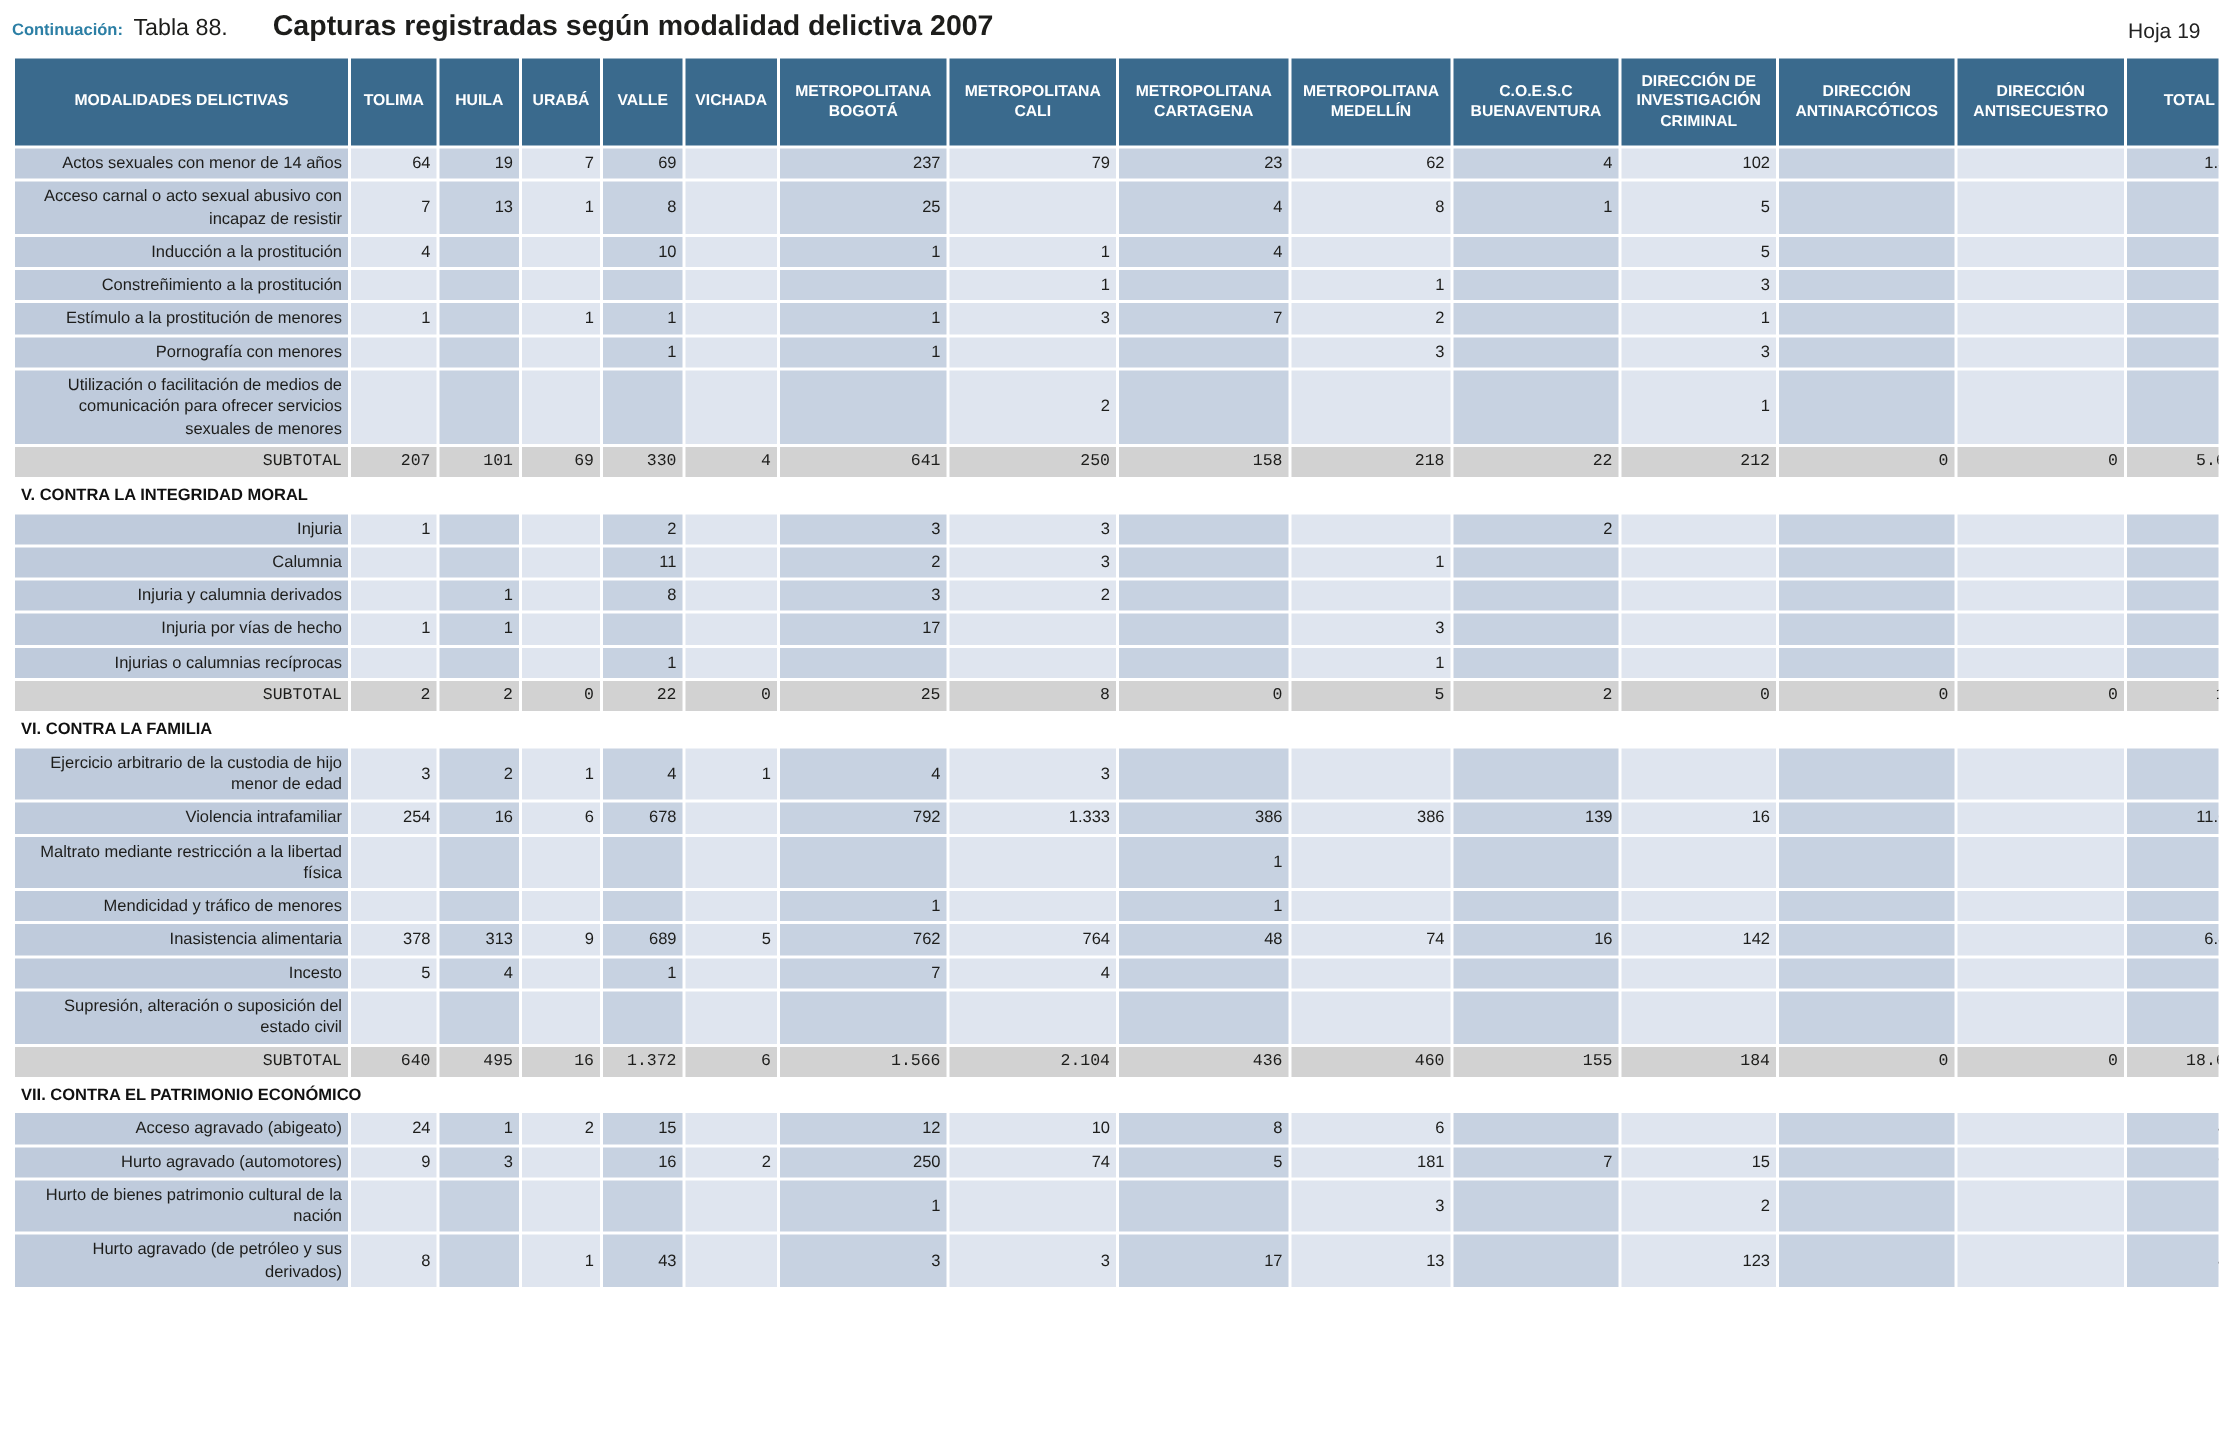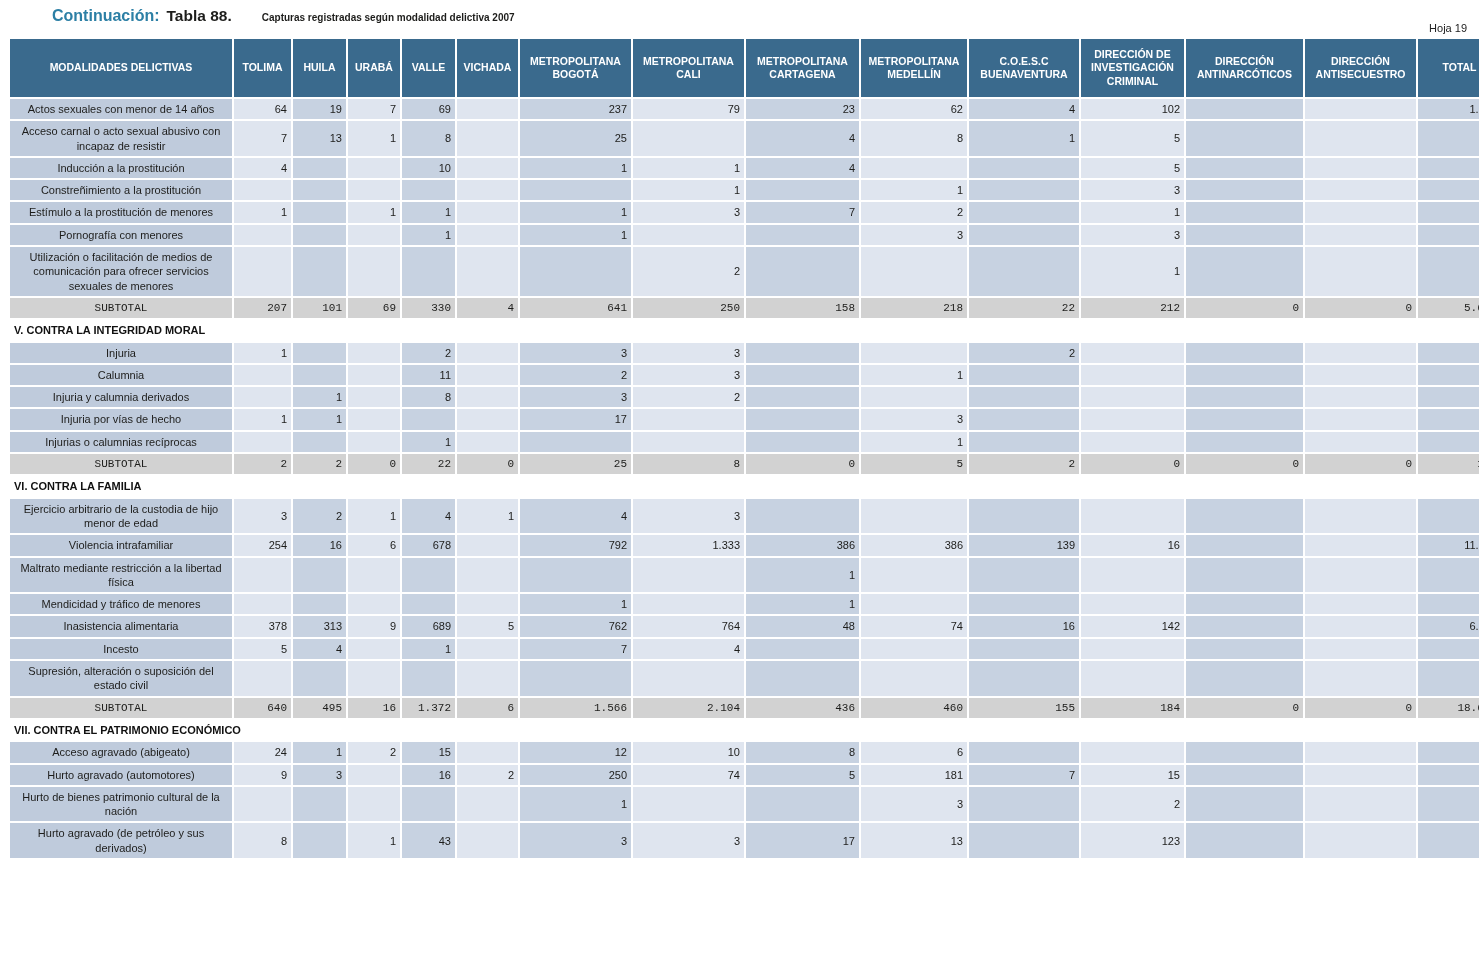--- a/index.html
+++ b/index.html
@@ -16,24 +16,24 @@
   body{
     width:1479px;height:959px;overflow:hidden;
     font-family:"Liberation Sans", sans-serif;
     color:var(--text);
   }
   .page{padding:5px 8px 0 8px;position:relative;}
   .titlebar{
     display:flex;align-items:baseline;height:30px;
     padding-top:2px;
   }
-  .title-prefix{color:var(--title-accent);font-weight:bold;font-size:16px;margin-left:44px;}
-  .title-table{font-weight:bold;font-size:15.5px;margin-left:7px;}
-  .title-main{font-weight:bold;font-size:10px;margin-left:30px;}
-  .sheet{position:absolute;top:22px;right:12px;font-size:11px;color:#222;}
+  .title-prefix{color:var(--title-accent);font-weight:bold;font-size:11px;}
+  .title-table{font-weight:normal;font-size:15.5px;margin-left:7px;}
+  .title-main{font-weight:bold;font-size:19px;margin-left:30px;}
+  .sheet{position:absolute;top:12px;right:12px;font-size:14px;color:#222;}
   table.captures{
     table-layout:fixed;
     width:1463px;
     border-collapse:separate;
     border-spacing:2px;
     margin-top:2px;
   }
   table.captures th{
     background:var(--header-bg);
     color:#FFFFFF;
@@ -47,21 +47,21 @@
     text-transform:uppercase;
   }
   table.captures td{
     font-size:11px;
     padding:3px 4px;
     vertical-align:middle;
     line-height:1.3;
   }
   td.label{
     background:var(--label-bg);
-    text-align:center;
+    text-align:right;
     padding-left:5px;
     height:19px;
   }
   td.num{text-align:right;padding-right:6px;}
   td.light{background:var(--col-light);}
   td.dark{background:var(--col-dark);}
   tr.subtotal td{background:var(--subtotal-bg);font-family:Liberation Mono, monospace;}
   td.section{
     background:#FFFFFF;
     font-weight:bold;

